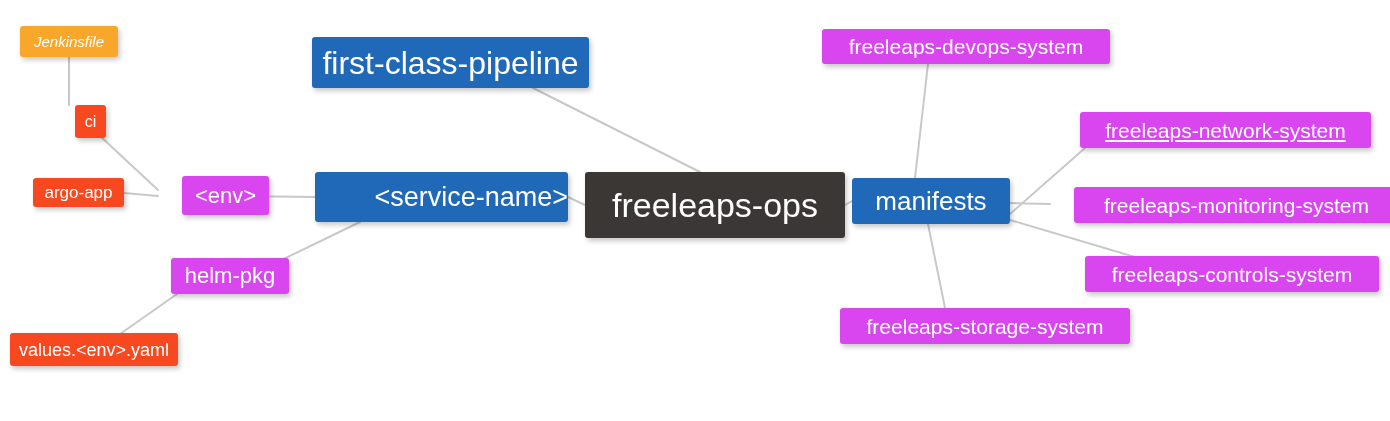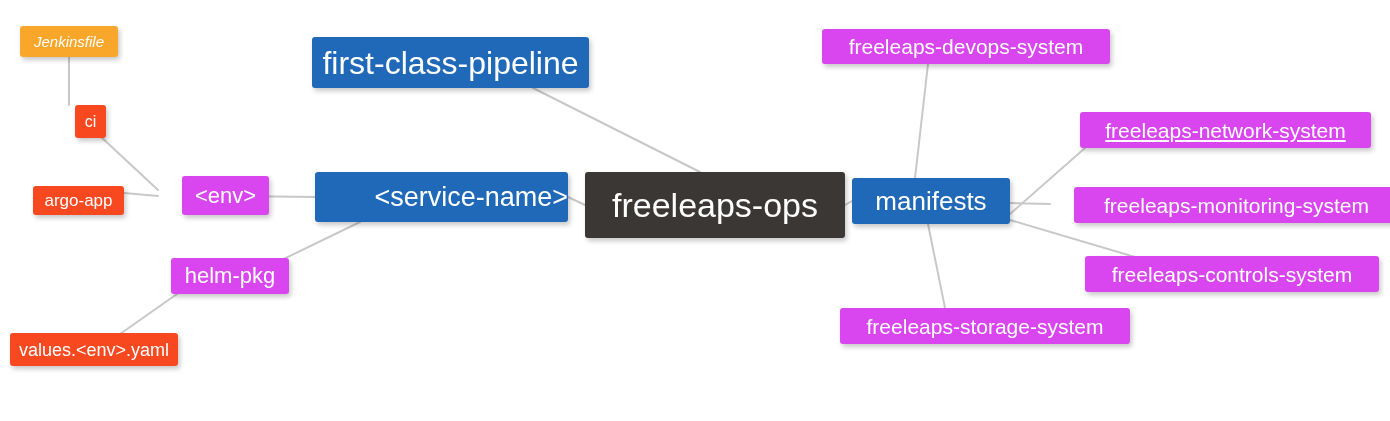--- a/index.html
+++ b/index.html
@@ -65,21 +65,21 @@
       </div>
       <div class="node n-green" style="left: 147px; top: 258px; width: 118px; height: 36px; font-size: 22px;">
         <span>helm-pkg</span>
       </div>
       <div class="node n-orange" style="left: 20px; top: 26px; width: 98px; height: 31px; font-size: 15px;">
         <span>Jenkinsfile</span>
       </div>
       <div class="node n-red" style="left: 54px; top: 105px; width: 31px; height: 33px; font-size: 16px; margin-left: 21px;">
         <span>ci</span>
       </div>
-      <div class="node n-red" style="left: 33px; top: 178px; width: 91px; height: 29px; font-size: 17px; margin-top: 8px;">
+      <div class="node n-red" style="left: 33px; top: 178px; width: 91px; height: 29px; font-size: 17px;">
         <span>argo-app</span>
       </div>
       <div class="node n-red" style="left: 10px; top: 333px; width: 168px; height: 33px; font-size: 18px;">
         <span>values.&lt;env&gt;.yaml</span>
       </div>
       <div class="node n-green" style="left: 798px; top: 29px; width: 288px; height: 35px; font-size: 21px;">
         <span>freeleaps-devops-system</span>
       </div>
       <div class="node n-green" style="left: 1056px; top: 112px; width: 291px; height: 36px; font-size: 21px; text-decoration: underline;">
         <span>freeleaps-network-system</span>

